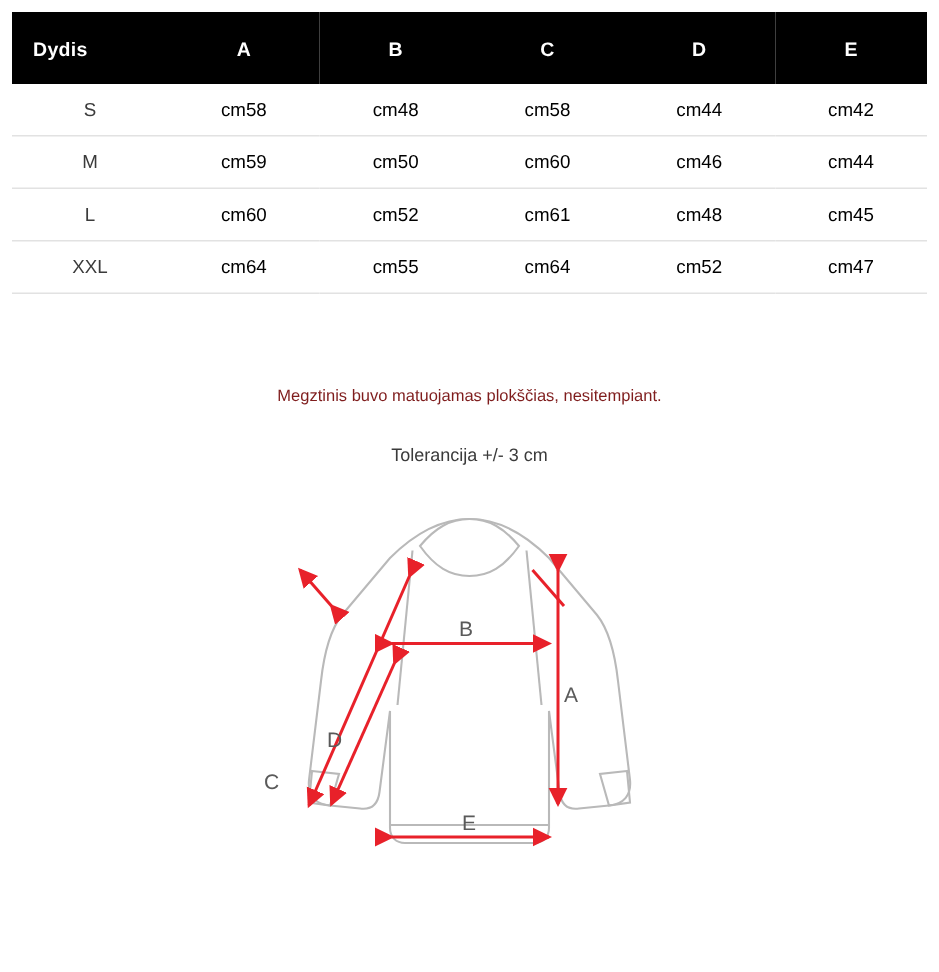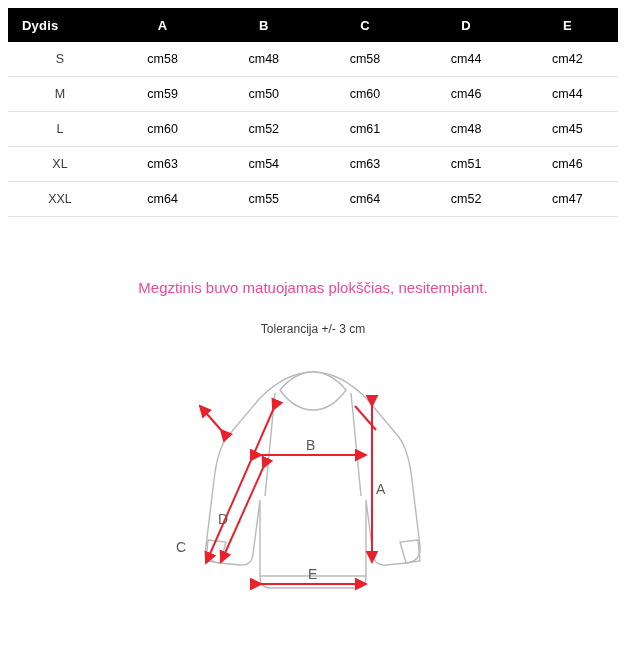--- a/index.html
+++ b/index.html
@@ -25,21 +25,21 @@
     width: 610px;
     border-collapse: collapse;
     table-layout: fixed;
     font-size: 12.5px;
   }
   table.size-table thead th {
     background: #000000;
     color: #ffffff;
     font-weight: bold;
     font-size: 13px;
-    height: 34px;
+    height: 48px;
     padding: 0;
     text-align: center;
     border: none;
     letter-spacing: 0.2px;
   }
   table.size-table thead th.first {
     text-align: left;
     padding-left: 14px;
     width: 90px;
   }
@@ -56,22 +56,22 @@
   }
   table.size-table tbody tr:last-child td {
     border-bottom: 1px solid #e2e2e2;
   }
 
   .notes {
     margin-top: 62px;
     text-align: center;
   }
   .notes .line1 {
-    font-size: 15px;
-    color: #ec4899;
+    font-size: 11px;
+    color: #7f1d1d;
     margin-bottom: 26px;
   }
   .notes .line2 {
     font-size: 12px;
     color: #3b3b3b;
   }
 
   .diagram {
     margin-top: 14px;
     display: flex;
@@ -114,28 +114,20 @@
         <td>cm46</td>
         <td>cm44</td>
       </tr>
       <tr>
         <td>L</td>
         <td>cm60</td>
         <td>cm52</td>
         <td>cm61</td>
         <td>cm48</td>
         <td>cm45</td>
-      </tr>
-      <tr>
-        <td>XL</td>
-        <td>cm63</td>
-        <td>cm54</td>
-        <td>cm63</td>
-        <td>cm51</td>
-        <td>cm46</td>
       </tr>
       <tr>
         <td>XXL</td>
         <td>cm64</td>
         <td>cm55</td>
         <td>cm64</td>
         <td>cm52</td>
         <td>cm47</td>
       </tr>
     </tbody>

